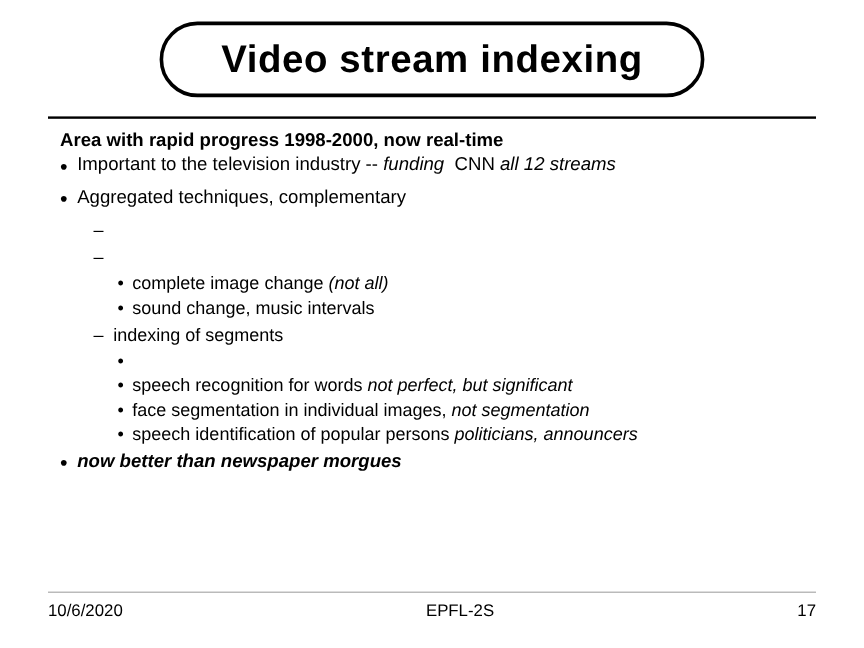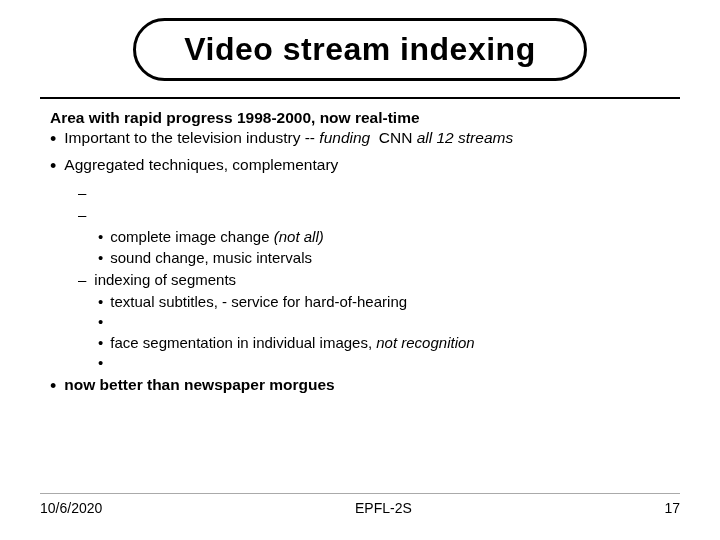--- a/index.html
+++ b/index.html
@@ -106,21 +106,21 @@
       font-size: 15px;
       line-height: 1.35;
     }
 
     .sub-sub-dot {
       margin-right: 7px;
       flex-shrink: 0;
     }
 
     .italic { font-style: italic; margin-top: 20px; }
-    .bold-italic { font-weight: bold; }
+    .bold-italic { font-weight: bold; font-style: italic; }
 
     .footer {
       display: flex;
       justify-content: space-between;
       align-items: center;
       padding: 6px 0 4px 0;
       font-size: 14px;
       color: #000;
       border-top: 1px solid #aaa;
       margin-top: auto;
@@ -173,31 +173,32 @@
         </div>
       </div>
 
       <div class="sub-item">
         <span class="dash">–</span>
         <span>indexing of segments</span>
       </div>
       <div class="sub-sub-list">
         <div class="sub-sub-item">
           <span class="sub-sub-dot">•</span>
-          <span>textual subtitles, - service for hard-of-hearing</span>
-        </div>
-        <div class="sub-sub-item">
-          <span class="sub-sub-dot">•</span>
-        </div>
-        <div class="sub-sub-item">
-          <span class="sub-sub-dot">•</span>
-          <span>face segmentation in individual images, <span class="italic">not recognition</span></span>
-        </div>
-        <div class="sub-sub-item">
-          <span class="sub-sub-dot">•</span>
+        </div>
+        <div class="sub-sub-item">
+          <span class="sub-sub-dot">•</span>
+          <span>speech recognition for words <span class="italic">not perfect, but significant</span></span>
+        </div>
+        <div class="sub-sub-item">
+          <span class="sub-sub-dot">•</span>
+          <span>face segmentation in individual images, <span class="italic">not segmentation</span></span>
+        </div>
+        <div class="sub-sub-item">
+          <span class="sub-sub-dot">•</span>
+          <span>speech identification of popular persons <span class="italic">politicians, announcers</span></span>
         </div>
       </div>
 
     </div>
 
     <div class="main-bullet">
       <span class="bullet-dot">•</span>
       <span class="bullet-text bold-italic">now better than newspaper morgues</span>
     </div>
 

